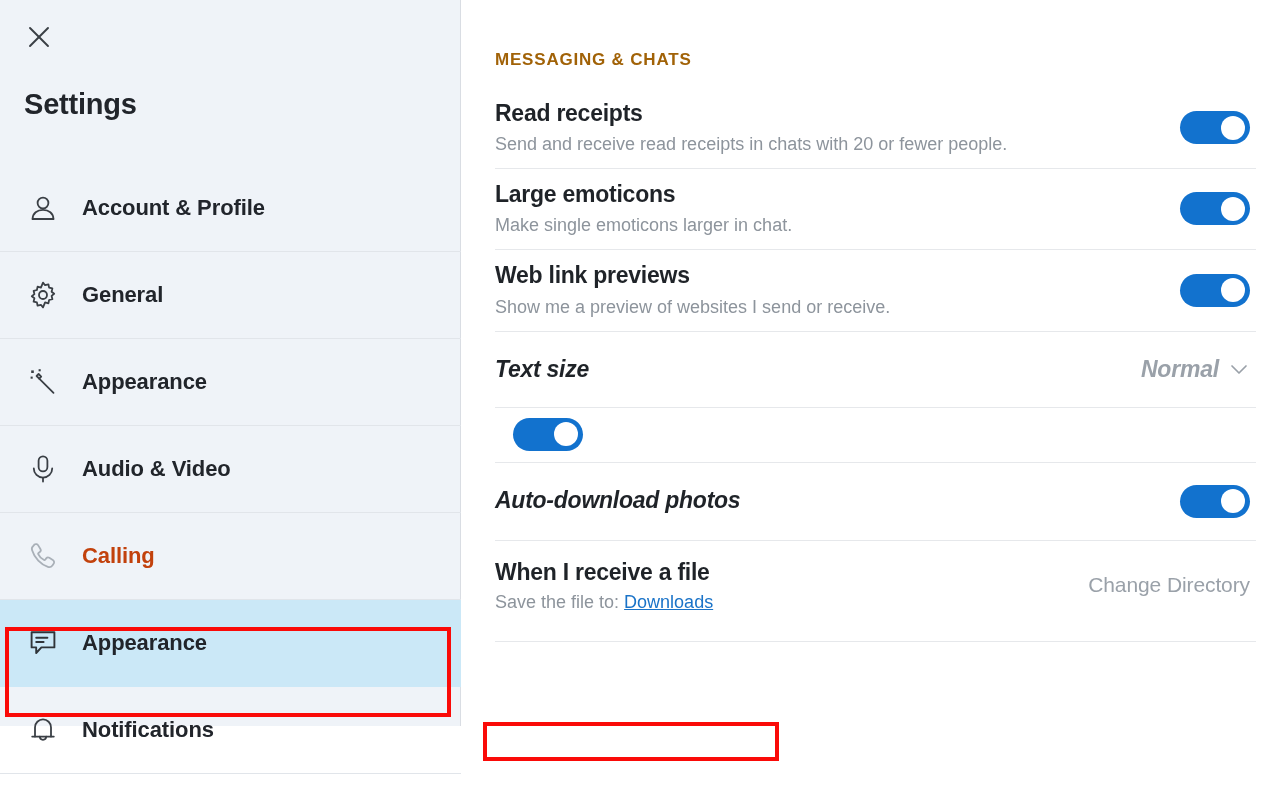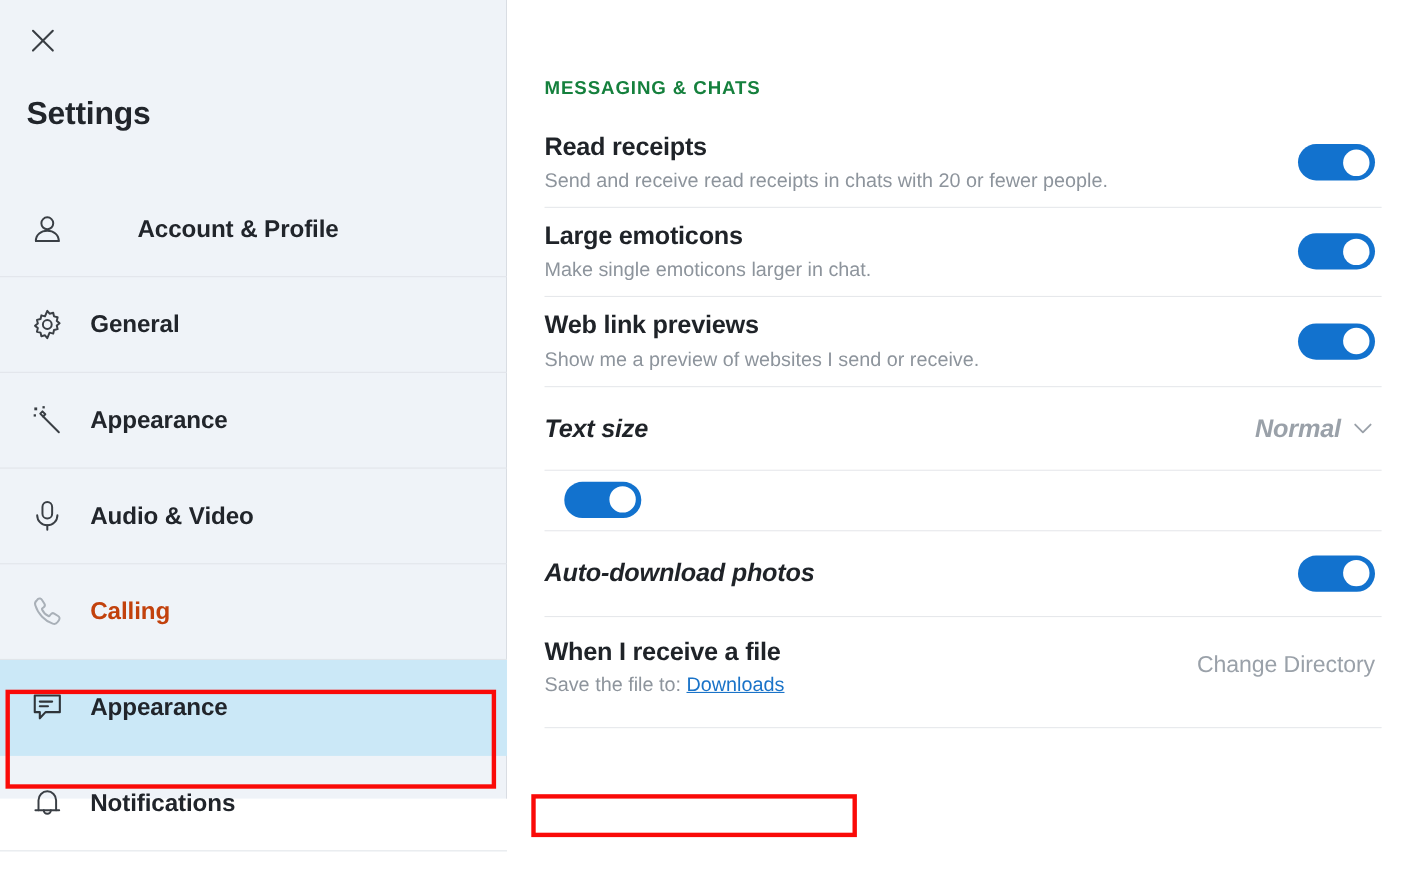--- a/index.html
+++ b/index.html
@@ -32,21 +32,21 @@
   }
   #nav { position: absolute; top: 165px; left: 0; width: 461px; }
   .nav-item {
     position: relative;
     height: 87px;
     display: flex; align-items: center;
     padding-left: 22px;
     border-bottom: 1px solid #e1e5ea;
     cursor: pointer;
   }
-  .nav-item.first { border-top: none; gap: 43px; }
+  .nav-item.first { border-top: none; }
   .nav-item .nav-icon {
     width: 42px; height: 42px;
     display: flex; align-items: center; justify-content: center;
     flex: 0 0 42px;
     color: #3a3f45;
   }
   .nav-item .nav-label {
     margin-left: 18px;
     font-size: 22px; font-weight: bold; color: #21252b;
     letter-spacing: -0.1px;
@@ -67,24 +67,24 @@
 
   
   #main {
     flex: 1 1 auto;
     position: relative;
     background: #ffffff;
     padding-left: 34px;
     padding-right: 24px;
   }
   #section-header {
-    margin-top: 70px;
+    margin-top: 50px;
     font-size: 17px;
     font-weight: bold;
-    color: #15803d;
+    color: #a16207;
     letter-spacing: 0.8px;
   }
   .rows { margin-top: 18px; }
   .row {
     position: relative;
     display: flex;
     align-items: flex-start;
     justify-content: space-between;
     border-bottom: 1px solid #e6e8eb;
     padding-top: 10px;

